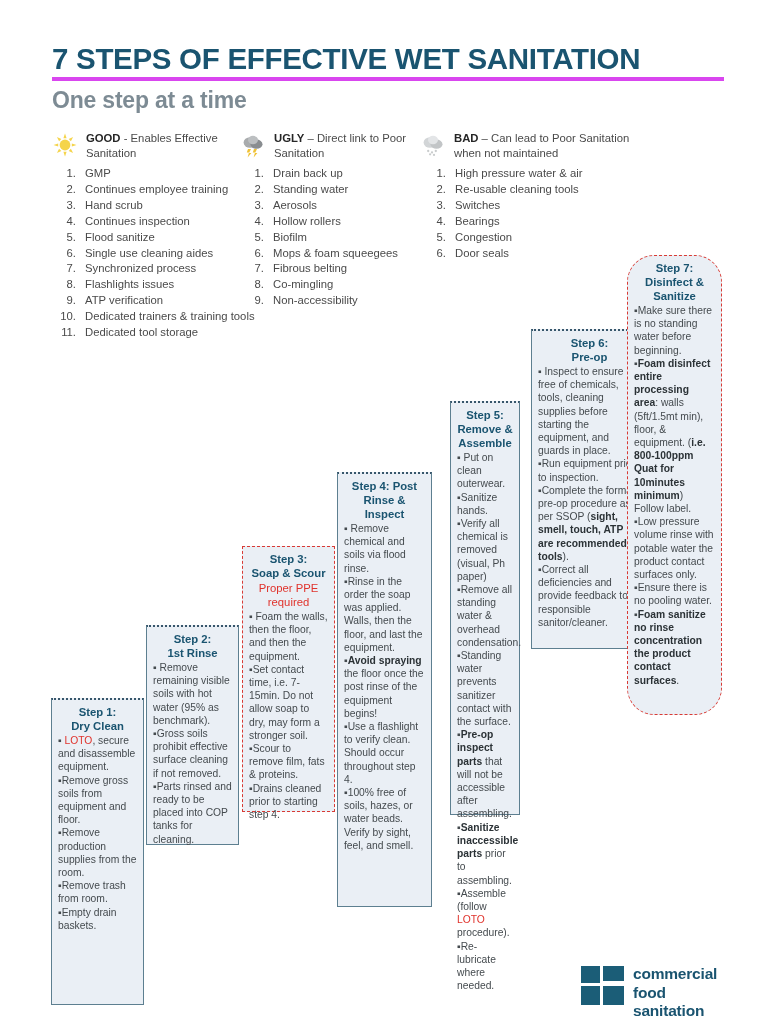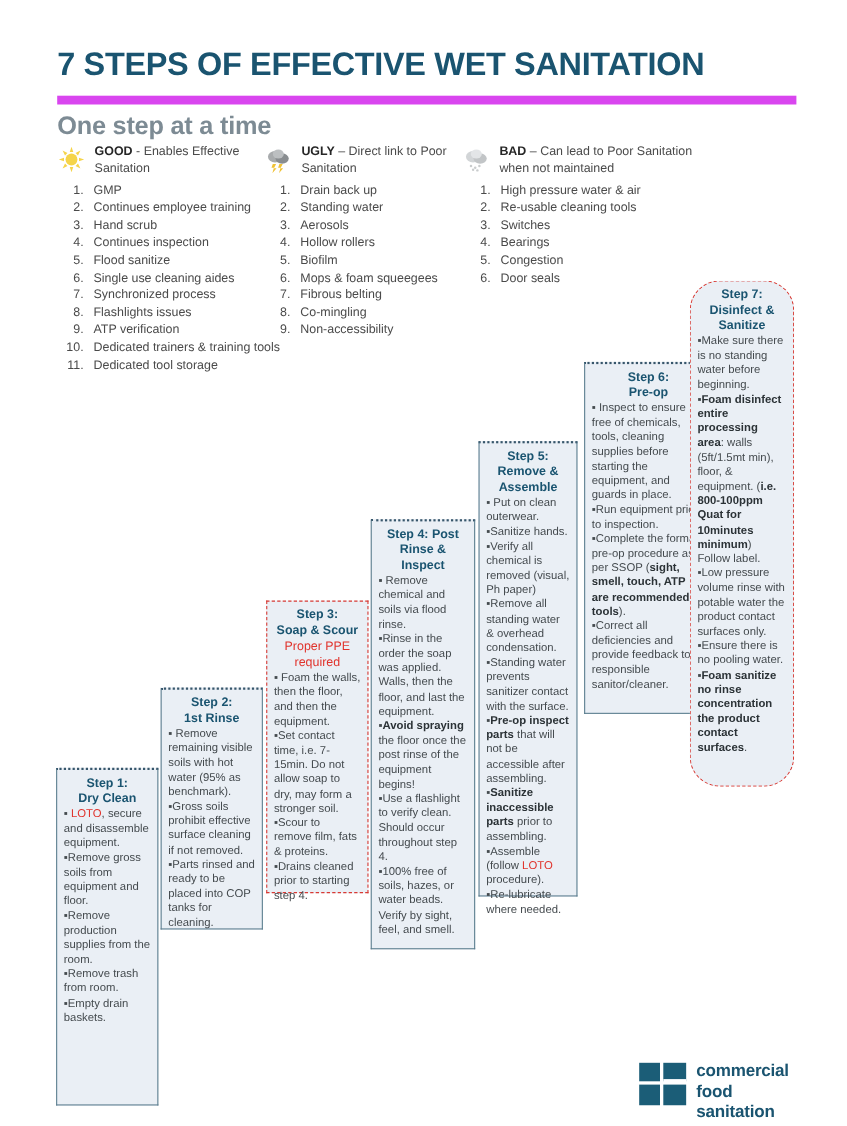--- a/index.html
+++ b/index.html
@@ -18,22 +18,22 @@
 
   
   #header { position: absolute; left: 52px; top: 44px; width: 672px; }
   #main-title {
     font-size: 29.5px;
     font-weight: bold;
     color: #1a5470;
     letter-spacing: -0.3px;
     line-height: 1.05;
     white-space: nowrap;
-    border-bottom: 8px solid #d946ef;
-    padding-bottom: 12px;
+    border-bottom: 4px solid #d946ef;
+    padding-bottom: 2px;
   }
   #sub-title {
     font-size: 23px;
     font-weight: bold;
     color: #7d8b94;
     margin-top: 7px;
     letter-spacing: -0.2px;
     line-height: 1.1;
   }
 
@@ -92,22 +92,22 @@
     margin-bottom: 1px;
   }
   .step-body p { margin: 0; }
   .lo { color: #e0332c; }
   .bd { font-weight: bold; color: #2b3236; }
 
   
   #step1 { left: 51px;  top: 698px; width: 93px;  height: 307px; }
   #step2 { left: 146px; top: 625px; width: 93px;  height: 220px; }
   #step3 { left: 242px; top: 546px; width: 93px;  height: 266px; }
-  #step4 { left: 337px; top: 472px; width: 95px;  height: 391px; }
-  #step5 { left: 435px; top: 401px; width: 90px;  height: 414px; }
+  #step4 { left: 337px; top: 472px; width: 95px;  height: 435px; }
+  #step5 { left: 450px; top: 401px; width: 70px;  height: 414px; }
   #step6 { left: 531px; top: 329px; width: 117px;  height: 320px; }
   #step7 { left: 627px; top: 255px; width: 95px;  height: 460px; border-radius: 27px; }
 
   
   #logo { position: absolute; left: 581px; top: 963px; width: 145px; height: 48px; }
   #logo-mark { position: absolute; left: 0; top: 3px; width: 43px; height: 39px; }
   #logo-text {
     position: absolute; left: 52px; top: 2px;
     font-size: 15.5px; font-weight: bold; color: #1a5470; line-height: 18.5px;
     letter-spacing: -0.2px;

